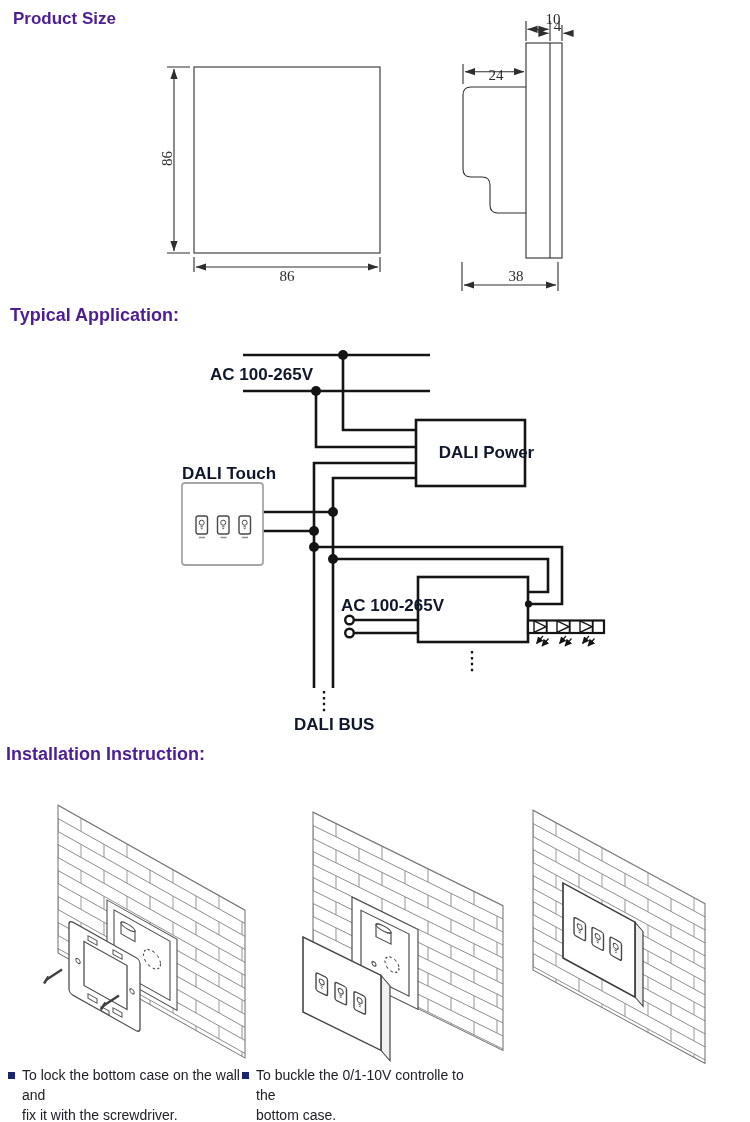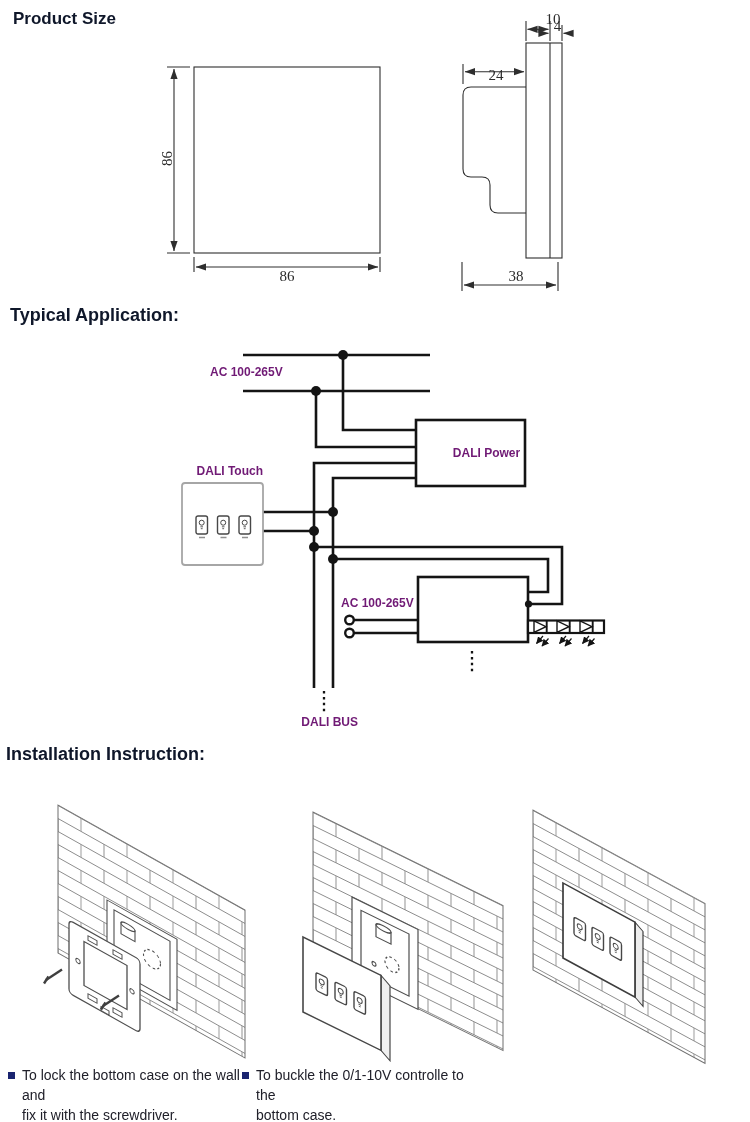--- a/index.html
+++ b/index.html
@@ -1,21 +1,21 @@
 <!DOCTYPE html>
 <html><head>
 <meta charset="utf-8">
 <style>
   html,body{margin:0;padding:0;background:#fff;}
   .page{position:relative;width:750px;height:1122px;background:#ffffff;
         font-family:"Liberation Sans",sans-serif;color:#1a1a1a;overflow:hidden;}
   .abs{position:absolute;}
-  .heading{font-weight:bold;color:#0f172a;white-space:nowrap;}
+  .heading{font-weight:bold;color:#4c1d95;white-space:nowrap;}
   .dim{font-family:"Liberation Serif",serif;font-size:15px;color:#2b2b2b;text-align:center;white-space:nowrap;}
-  .wirelbl{font-size:12px;font-weight:bold;color:#701a75;white-space:nowrap;}
+  .wirelbl{font-size:17px;font-weight:bold;color:#0f172a;white-space:nowrap;}
   .boxlbl{display:flex;align-items:center;justify-content:center;text-align:center;}
   .center{text-align:right;}
   .bullet-item{display:flex;align-items:flex-start;}
   .bullet-sq{width:7px;height:7px;margin-top:6px;margin-right:7px;flex:0 0 auto;}
   .bullet-text{font-size:14px;line-height:1.42;color:#20202a;}
 </style>
 </head>
 <body>
 
 <div class="page">

